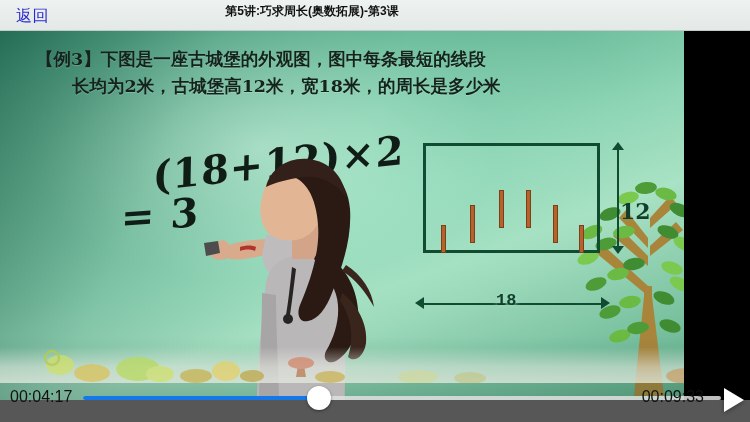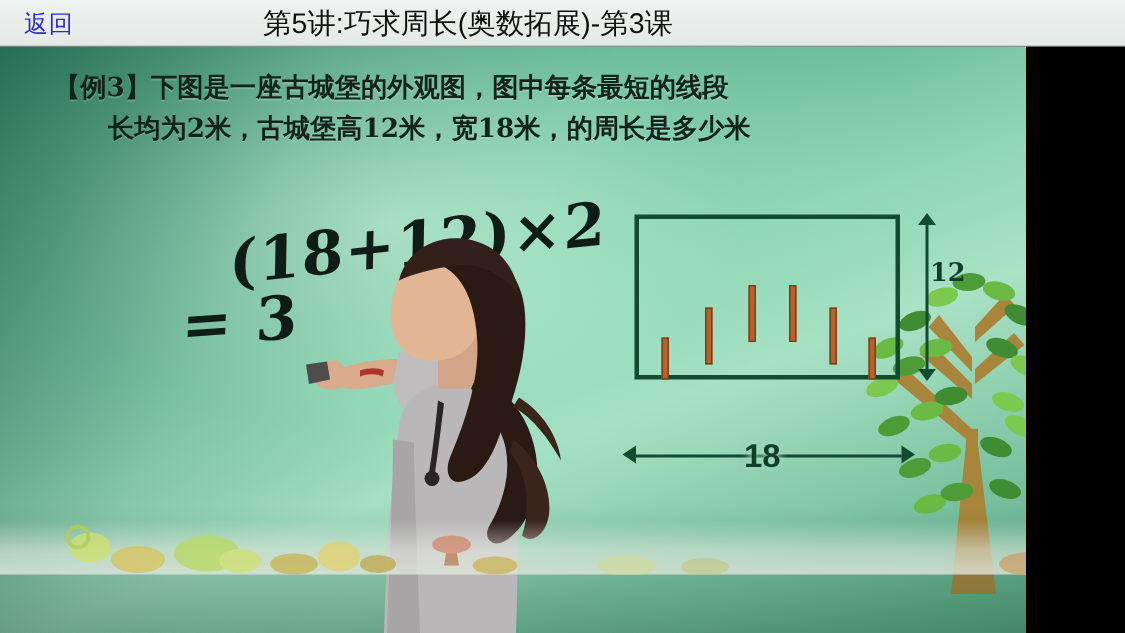--- a/index.html
+++ b/index.html
@@ -8,21 +8,21 @@
 
   #app { position:relative; width:750px; height:422px; overflow:hidden; }
 
   
   .navbar { position:absolute; left:0; top:0; width:750px; height:31px;
     background:linear-gradient(180deg,#eef2f0 0%,#e3e9e6 100%);
     border-bottom:1px solid #c3ccc8; z-index:40; }
   .nav-back { position:absolute; left:16px; top:6px; font-size:16px;
     color:#2a2ad0; letter-spacing:.5px; cursor:pointer; }
   .nav-title { position:absolute; left:0; top:3px; width:624px; text-align:center;
-    font-size:19px; font-weight:normal; color:#10100f; letter-spacing:0px; }
+    font-size:12px; font-weight:bold; color:#10100f; letter-spacing:0px; }
 
   
   .video { position:absolute; left:0; top:31px; width:684px; height:391px;
     overflow:hidden;
     background:
       radial-gradient(ellipse 520px 300px at 38% 30%, rgba(190,240,215,.85) 0%, rgba(150,220,190,.35) 45%, rgba(0,0,0,0) 72%),
       linear-gradient(160deg,#2f8d6e 0%, #57ad8b 22%, #8fd6b6 48%, #a9e2c4 62%, #7cc3a2 82%, #5aa582 100%);
   }
   
   .vignette { position:absolute; inset:0;
@@ -52,32 +52,32 @@
   .rect { position:absolute; left:0; top:0; width:177px; height:110px;
     border:3px solid #114b31; background:transparent; }
   .tick { position:absolute; width:5px; background:#b5622c;
     border:1px solid #7d3f18; }
   .dimv { position:absolute; left:183px; top:-1px; height:112px; width:24px; }
   .dimv .line { position:absolute; left:11px; top:6px; width:2px; height:100px; background:#114b31; }
   .dimv .ah { position:absolute; left:6px; width:0; height:0;
     border-left:6px solid transparent; border-right:6px solid transparent; }
   .dimv .atop { top:0; border-bottom:8px solid #114b31; }
   .dimv .abot { bottom:0; border-top:8px solid #114b31; }
-  .dimv .lbl { position:absolute; left:14px; top:30px; font-size:17px; font-weight:bold;
+  .dimv .lbl { position:absolute; left:14px; top:56px; font-size:22px; font-weight:bold;
     color:#0f3f2a; font-family:"DejaVu Serif","Liberation Serif",serif; }
 
   .dimh { position:absolute; left:-8px; top:150px; width:195px; height:22px; }
   .dimh .line { position:absolute; left:8px; top:10px; width:178px; height:2px; background:#114b31; }
   .dimh .av { position:absolute; top:4px; width:0; height:0;
     border-top:6px solid transparent; border-bottom:6px solid transparent; }
   .dimh .aleft { left:0; border-right:9px solid #114b31; }
   .dimh .aright { right:0; border-left:9px solid #114b31; }
-  .dimh .lbl { position:absolute; left:78px; top:-2px; font-size:22px; font-weight:bold;
+  .dimh .lbl { position:absolute; left:78px; top:-2px; font-size:17px; font-weight:bold;
     color:#0f3f2a; background:transparent;
-    font-family:Liberation Sans, sans-serif;
+    font-family:Liberation Mono, monospace;
     padding:0 3px; text-shadow:0 0 4px rgba(160,220,190,.9),0 0 6px rgba(160,220,190,.9); }
 
   
   .tree { position:absolute; right:-8px; top:105px; width:120px; height:260px; }
 
   
   .person { position:absolute; left:196px; top:112px; width:180px; height:279px; }
 
   
   .decostrip { position:absolute; left:0; bottom:39px; width:750px; height:36px;
@@ -236,14 +236,28 @@
           <ellipse cx="330" cy="30" rx="15" ry="6" fill="#c9b255"></ellipse>
           <ellipse cx="418" cy="30" rx="20" ry="7" fill="#cfd9a0"></ellipse>
           <ellipse cx="470" cy="31" rx="16" ry="6" fill="#c3c98f"></ellipse>
           <ellipse cx="688" cy="29" rx="22" ry="8" fill="#c8a06a"></ellipse>
           <ellipse cx="716" cy="31" rx="16" ry="6" fill="#b98f5c"></ellipse>
         </g>
       </svg>
     </div>
   </div>
 
+  <div class="controls">
+    <div class="controls-bg" style="background: rgb(87, 87, 87);"></div>
+
+    <div class="time time-cur">00:04:17</div>
+
+    <div class="track">
+      <div class="track-fill" style="width: 37%; background: rgb(20, 120, 232);"></div>
+      <div class="thumb" style="left: calc(37% - 12px);"></div>
+    </div>
+
+    <div class="time time-tot">00:09:33</div>
+
+    <div class="playbtn"></div>
+  </div>
 
 </div>
 
 </body></html>

